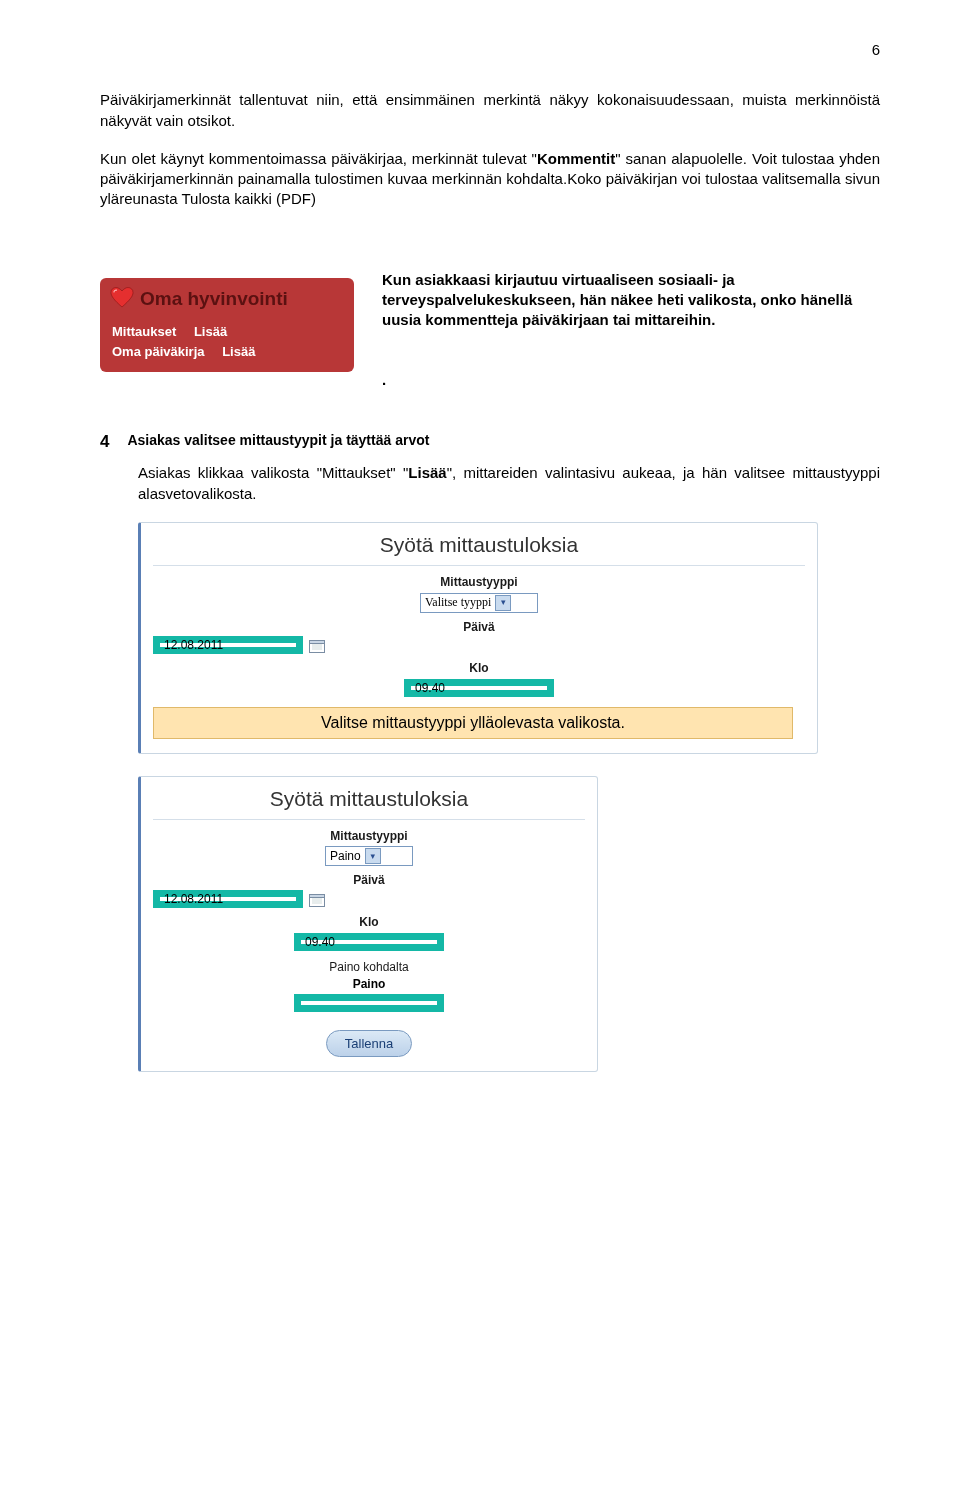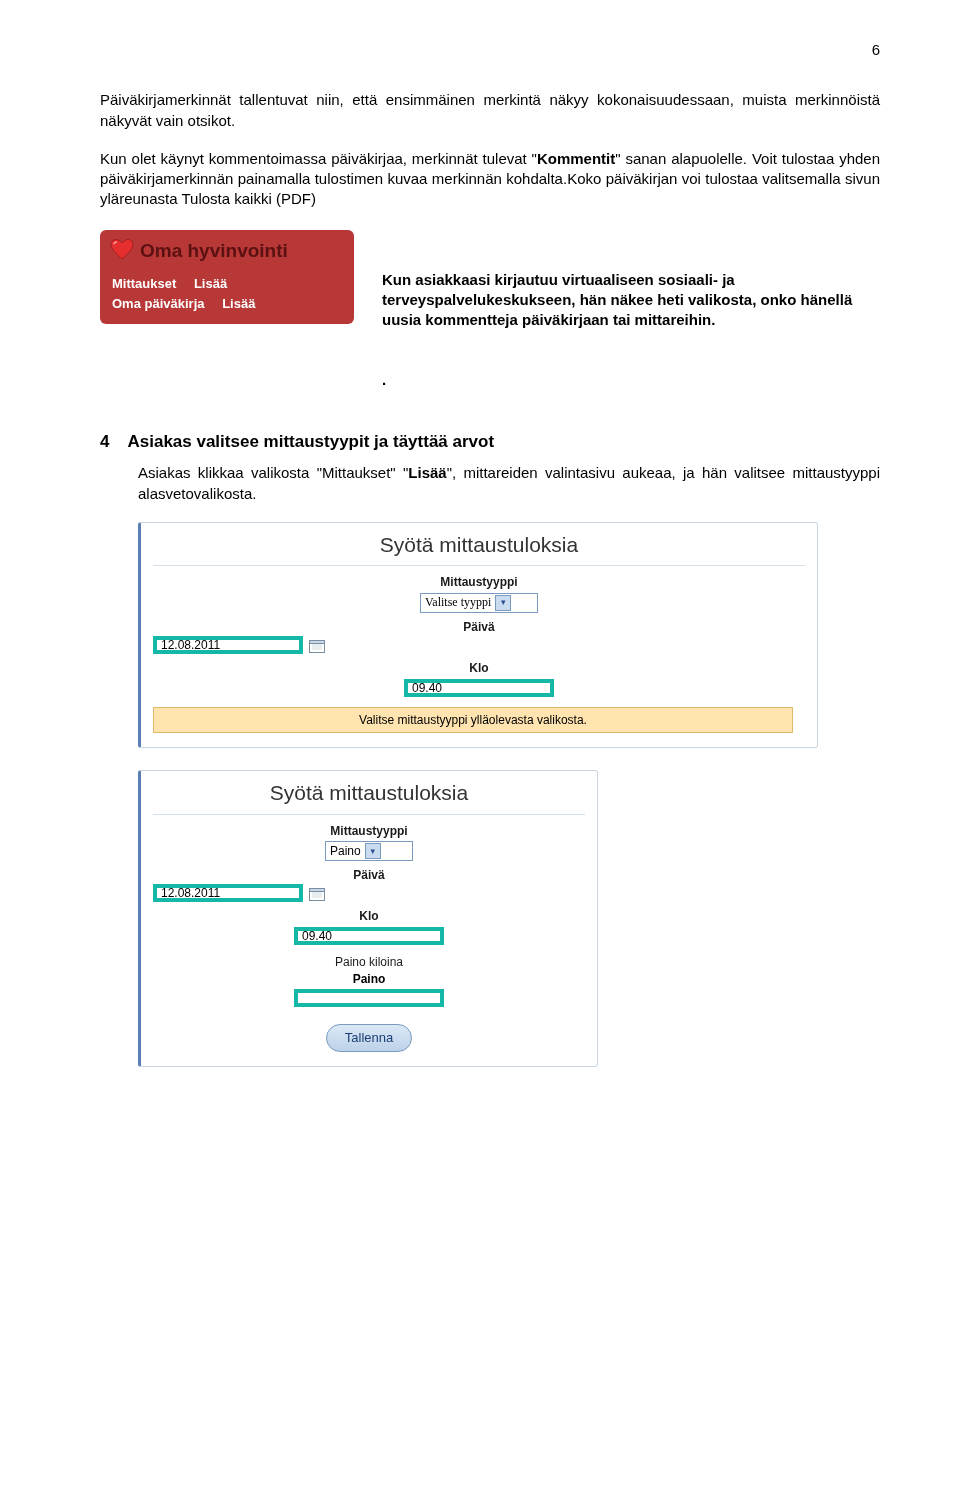--- a/index.html
+++ b/index.html
@@ -14,52 +14,52 @@
     line-height: 1.35;
   }
   .page-number { text-align: right; font-size: 15px; margin-bottom: 30px; }
   .para { margin: 0 0  18px 0; text-align: justify; }
   .bold { font-weight: bold; }
   
   .widget-wrap { display: flex; gap: 28px; margin: 20px 0 40px 0; align-items: flex-start; }
   .widget-col { width: 254px; flex-shrink: 0; }
   .side-text { flex: 1; font-size: 15px; line-height: 1.35; padding-top: 40px; font-weight: bold; }
   
-  .panel { border-radius: 6px; overflow: hidden; margin-bottom: 10px; font-size: 14px; }
+  .panel { border-radius: 6px; overflow: hidden; margin-bottom: 10px; font-size: 14px; margin-top: 48px; }
   .panel-red { background: #b83737; }
   .panel-green { background: #82b33a; }
   .hdr { display: flex; align-items: center; padding: 8px 10px 6px 10px; gap: 6px; }
   .panel-red .hdr { color: #5b1111; font-weight: bold; font-size: 19px; }
   .heart { width: 24px; height: 22px; position: relative; }
   .heart svg { width: 24px; height: 22px; }
   .bubble { width: 26px; height: 22px; }
   .panel-green .hdr { color: #fff; font-weight: bold; font-size: 17px; }
   .panel-body { padding: 4px 12px 10px 12px; color: #fff; font-size: 13px; }
   .panel-body .row { margin: 2px 0; }
   .panel-body .row span { margin-right: 14px; }
   .panel-body .bold-row { font-weight: bold; }
   .panel-green .stat { padding: 6px 12px; line-height: 1.25; }
   .panel-green .stat .s-top { color: #e8f5d3; font-weight: bold; font-size: 13px; }
   .panel-green .stat .s-sub { color: #d2e9b0; font-weight: bold; font-size: 13px; }
   
   .section-head { display: flex; gap: 18px; margin: 30px 0 10px 0; }
   .section-num { font-weight: bold; font-size: 17px; }
-  .section-title { font-weight: bold; font-size: 17px; flex: 1; }
+  .section-title { font-weight: bold; font-size: 14px; flex: 1; }
   .section-body { margin-left: 38px; }
   
   .form-card { border: 1px solid #c9d6e2; border-left: 3px solid #5a7fb5; border-radius: 3px; background: #fff; margin: 12px 0 22px 38px; width: 680px; box-sizing: border-box; padding: 8px 12px 14px 12px; text-align: center; }
   .form-title { font-size: 21px; color: #333; font-weight: normal; border-bottom: 1px solid #d5dfe9; padding-bottom: 6px; margin-bottom: 8px; }
   .field-label { font-weight: bold; font-size: 12px; margin-top: 6px; margin-bottom: 1px; color: #1a1a1a; }
   .sub-label { font-weight: bold; font-size: 12px; margin-top: 0; margin-bottom: 2px; }
   .select-box { display: inline-flex; align-items: center; border: 1px solid #7a9ac0; background: #fff; font-size: 12px; height: 18px; padding: 0 2px 0 4px; }
   .select-box .sel-arrow { width: 14px; height: 14px; background: #c9dbef; border: 1px solid #7a9ac0; margin-left: 4px; display: flex; align-items: center; justify-content: center; font-size: 9px; color: #2a4f90; }
-  .text-input { display: inline-flex; align-items: center; border: 4px solid #14b8a6; background: #fff; font-size: 12px; height: 18px; padding: 0 4px; box-sizing: border-box; }
+  .text-input { display: inline-flex; align-items: center; border: 7px solid #14b8a6; background: #fff; font-size: 12px; height: 18px; padding: 0 4px; box-sizing: border-box; }
   .date-row { display: flex; align-items: center; gap: 6px; }
   .cal-icon { width: 16px; height: 14px; }
-  .notice { background: #ffe4b0; border: 1px solid #e0b96a; font-size: 12px; padding: 4px 6px; margin-top: 10px; width: 640px; box-sizing: border-box; }
+  .notice { background: #ffe4b0; border: 1px solid #e0b96a; font-size: 16px; padding: 4px 6px; margin-top: 10px; width: 640px; box-sizing: border-box; }
   .save-btn { display: inline-block; background: linear-gradient(#dbe9f6,#bcd1e9); border: 1px solid #7a9ac0; border-radius: 14px; padding: 4px 18px; font-size: 13px; color: #1a3f75; margin-top: 12px; }
 
   
   p span[data-bind] { }
 </style>
 </head>
 <body>
 
 <div class="page-number" data-bind="page.number">6</div>
 
@@ -167,20 +167,20 @@
           <line x1="3" y1="10" x2="13" y2="10" stroke="#bcc" stroke-width="0.7"></line>
         </svg>
     </span>
   </div>
 
   <div class="field-label" data-bind="form2.f_time_label">Klo</div>
   <div class="text-input" style="width:150px;">
     <span data-bind="form2.f_time_value">09.40</span>
   </div>
 
-  <div class="field-label" style="font-weight:normal; margin-top:8px;" data-bind="form2.f_kg_label">Paino kiloina</div>
+  <div class="field-label" style="font-weight:normal; margin-top:8px;" data-bind="form2.f_kg_label">Paino kohdalta</div>
   <div class="sub-label" data-bind="form2.f_weight_label">Paino</div>
   <div class="text-input" style="width:150px; height:18px;"></div>
 
   <div>
     <span class="save-btn" data-bind="form2.save">Tallenna</span>
   </div>
 </div>
 
 </body></html>

